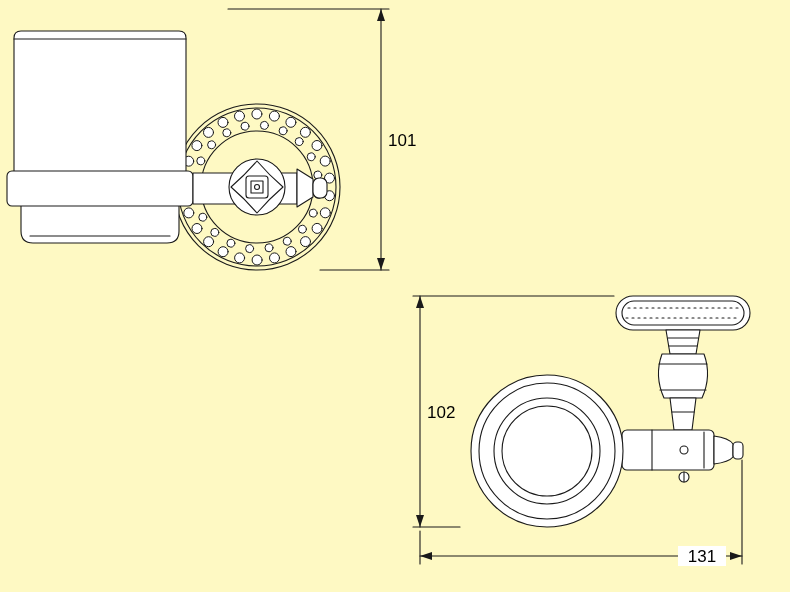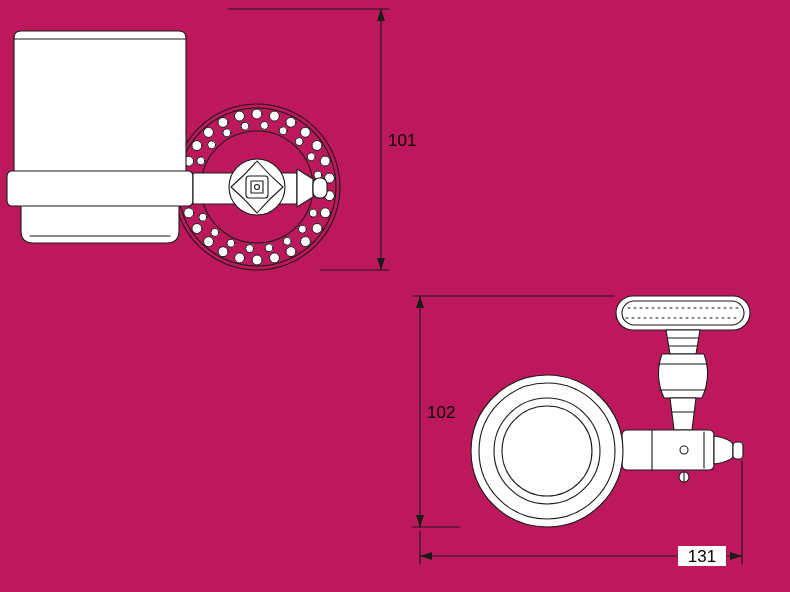--- a/index.html
+++ b/index.html
@@ -5,21 +5,21 @@
   html, body {
     margin: 0;
     padding: 0;
     background: #ffffff;
     font-family: "Liberation Sans", sans-serif;
   }
   .stage {
     width: 790px;
     height: 592px;
     position: relative;
-    background: #be185d;
+    background: #fef9c3;
     overflow: hidden;
   }
   svg { display: block; }
   .ln {
     stroke: #1a1a1a;
     stroke-width: 1.1;
     fill: none;
     stroke-linecap: round;
     stroke-linejoin: round;
   }

